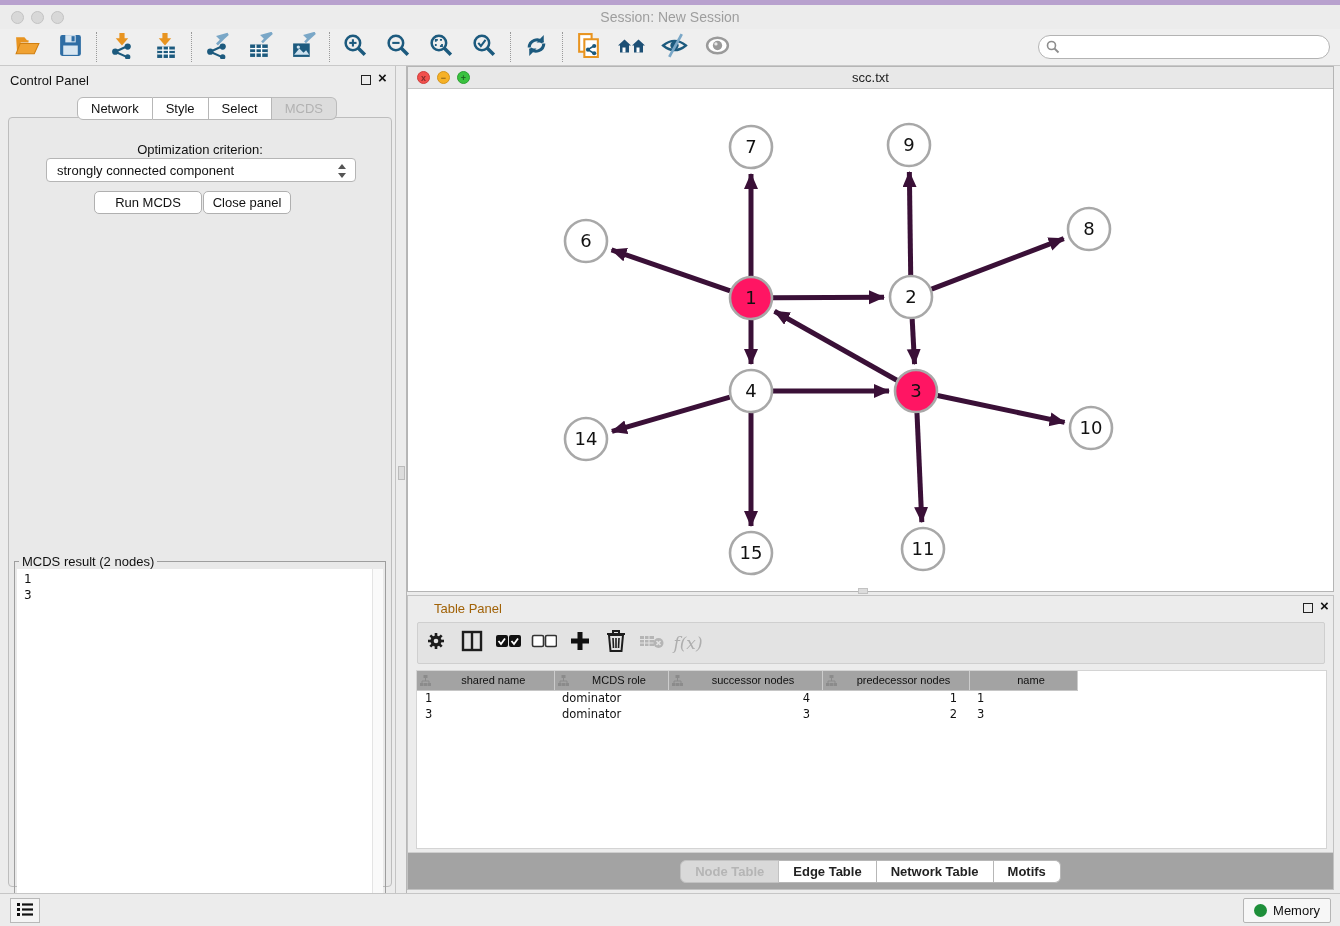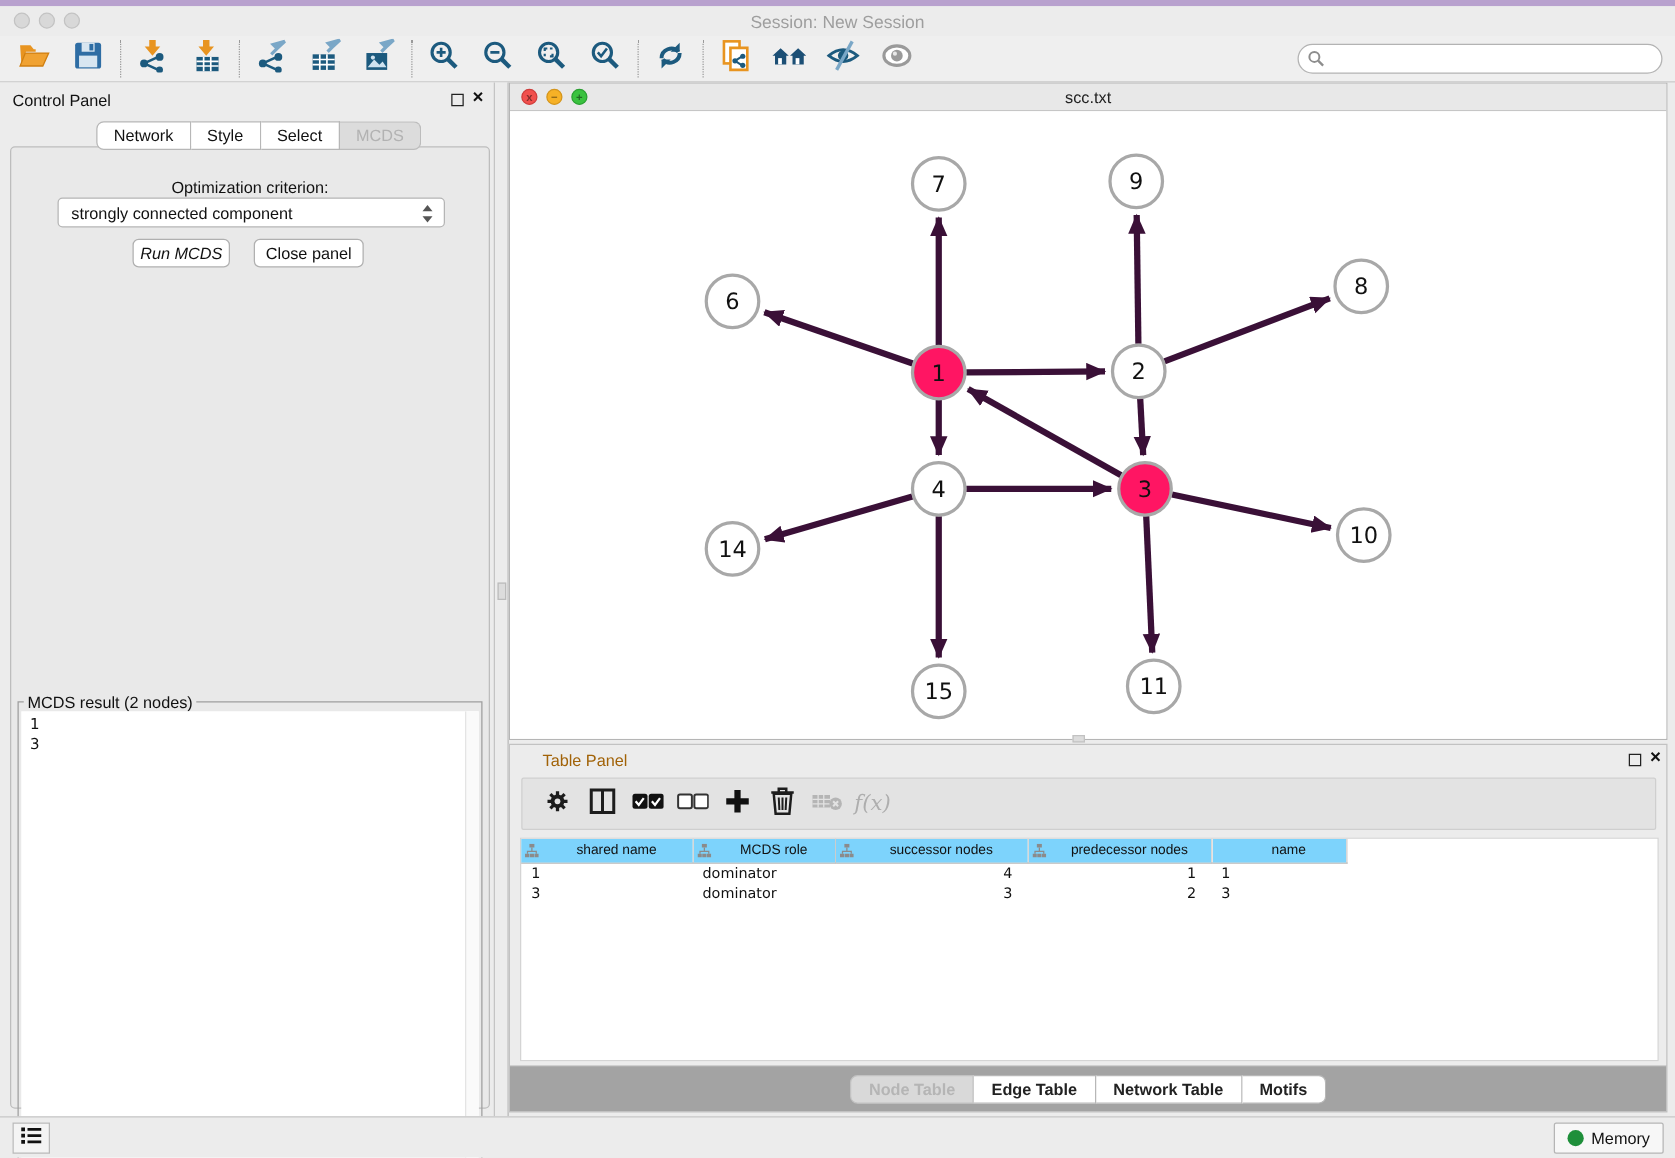--- a/index.html
+++ b/index.html
@@ -30,21 +30,21 @@
   #cp-tabs { position:absolute; left:77px; top:31px; display:flex; z-index:3; }
   .cp-tab { padding:3px 13px; font-size:13px; background:#fff; border:1px solid #b7b7b7; border-left:none; color:#111; cursor:default; }
   .cp-tab:first-child { border-left:1px solid #b7b7b7; border-radius:6px 0 0 6px; }
   .cp-tab:last-child { border-radius:0 6px 6px 0; }
   .cp-tab.active { background:#dcdcdc; color:#b2b2b2; border-color:#bcbcbc; }
   #cp-content { position:absolute; left:8px; top:51px; width:384px; height:770px; background:#e9e9e9; border:1px solid #bdbdbd; border-radius:4px; }
   #opt-label { position:absolute; left:0; width:100%; top:24px; text-align:center; font-size:13px; color:#111; }
   #opt-select { position:absolute; left:37px; top:40px; width:310px; height:24px; background:#fff; border:1px solid #b5b5b5; border-radius:4px; font-size:13px; color:#111; display:flex; align-items:center; padding-left:10px; }
   #opt-stepper { position:absolute; right:8px; top:4px; }
   .cp-btn { position:absolute; top:73px; height:23px; background:#fff; border:1px solid #b0b0b0; border-radius:5px; font-size:13px; color:#111; font-family:"Liberation Sans",sans-serif; }
-  #run-btn { left:97px; width:78px;font-style:italic; }
+  #run-btn { left:85px; width:108px; }
   #closep-btn { left:194px; width:88px; }
   #mcds-fieldset { position:absolute; left:5px; top:443px; width:372px; height:368px; border:1px solid #9e9e9e; }
   #mcds-legend { position:absolute; left:4px; top:-8px; background:#e9e9e9; padding:0 3px; font-size:13px; color:#111; }
   #mcds-box { position:absolute; left:2px; top:7px; width:366px; height:358px; background:#fff; overflow:hidden; }
   #mcds-lines { padding:2px 0 0 7px; font-size:12px; color:#111; line-height:16px; white-space:pre; font-family:"DejaVu Sans",sans-serif; }
   #mcds-scroll { position:absolute; right:0; top:0; width:11px; height:100%; background:#fafafa; border-left:1px solid #e4e4e4; }
 
   
   #v-divider { left:395px; top:66px; width:12px; height:827px; background:#ececec; border-left:1px solid #c4c4c4; border-right:1px solid #b7b7b7; }
   #v-handle { position:absolute; left:2px; top:400px; width:7px; height:14px; background:#dcdcdc; border:1px solid #bbb; }
@@ -57,26 +57,26 @@
   .mac-dot { position:absolute; top:4px; width:13px; height:13px; border-radius:50%; font-size:9px; font-weight:bold; color:rgba(0,0,0,.45); text-align:center; line-height:12px; }
   #dot-close { left:9px;  background:#f1504d; border:1px solid #cf3e3c; }
   #dot-min   { left:29px; background:#f6b126; border:1px solid #d4951c; }
   #dot-max   { left:49px; background:#3ac23f; border:1px solid #2ba032; }
   #graph-canvas { position:absolute; left:0; top:22px; width:925px; height:502px; background:#fff; }
 
   
   #table-panel { left:407px; top:595px; width:927px; height:295px; background:#ececec; border:1px solid #c2c2c2; }
   #tp-title { position:absolute; left:26px; top:5px; font-size:13px; color:#a16207; }
   #tp-float { left:895px; top:7px; } #tp-close { left:912px; top:2px; }
-  #tp-toolbar { position:absolute; left:9px; top:26px; width:908px; height:42px; background:#e3e3e3; border:1px solid #cfcfcf; border-radius:2px; display:flex; align-items:center; padding-left:10px; }
+  #tp-toolbar { position:absolute; left:9px; top:26px; width:908px; height:42px; background:#e3e3e3; border:1px solid #cfcfcf; border-radius:2px; display:flex; align-items:center; }
   .tp-btn { width:36px; height:32px; display:flex; align-items:center; justify-content:center; }
   #fx-label { font-family:"DejaVu Serif",serif; font-style:italic; font-size:17px; color:#aeaeae; }
   #tp-tablewrap { position:absolute; left:8px; top:74px; width:911px; height:179px; background:#fff; border:1px solid #d4d4d4; }
   table { border-collapse:collapse; table-layout:fixed; }
-  th { height:19px; background:#7dd3fc; border-right:1px solid #cccccc; border-bottom:1px solid #c6c6c6; font-size:11px; font-weight:normal; color:#111; position:relative; padding-left:16px; }
+  th { height:19px; background:#a3a3a3; border-right:1px solid #cccccc; border-bottom:1px solid #c6c6c6; font-size:11px; font-weight:normal; color:#111; position:relative; padding-left:16px; }
   th .col-icon { position:absolute; left:3px; top:4px; }
   td { height:16px; font-size:11.5px; color:#111; font-family:"DejaVu Sans",sans-serif; overflow:hidden; }
   .c-left  { text-align:left;  padding-left:8px; }
   .c-right { text-align:right; padding-right:12px; }
   #tp-tabsbar { position:absolute; left:0; top:256px; width:925px; height:37px; background:#a3a3a3; border-top:1px solid #cfcfcf; display:flex; justify-content:center; align-items:center; }
   .bt-tab { padding:3px 14px; font-size:13px; font-weight:bold; background:#fff; border:1px solid #b7b7b7; border-left:none; color:#222; }
   .bt-tab:first-child { border-left:1px solid #b7b7b7; border-radius:6px 0 0 6px; }
   .bt-tab:last-child { border-radius:0 6px 6px 0; }
   .bt-tab.active { background:#d9d9d9; color:#b5b5b5; border-color:#c2c2c2; }
 

